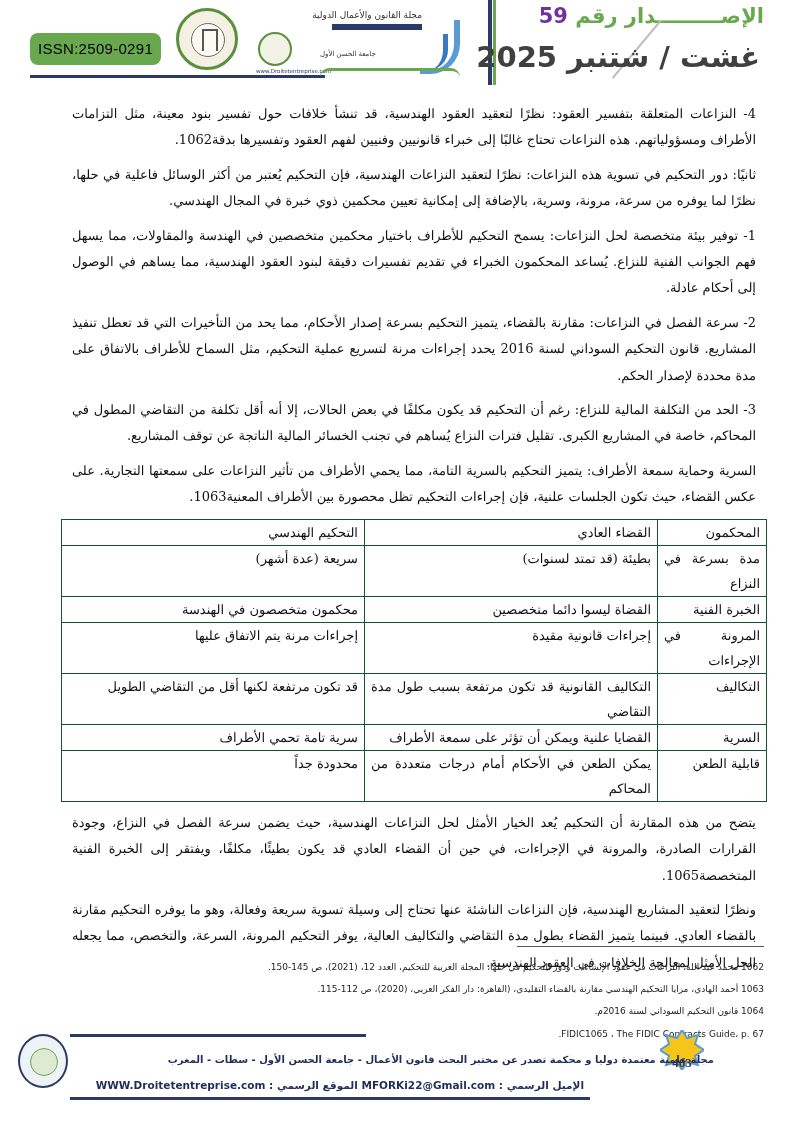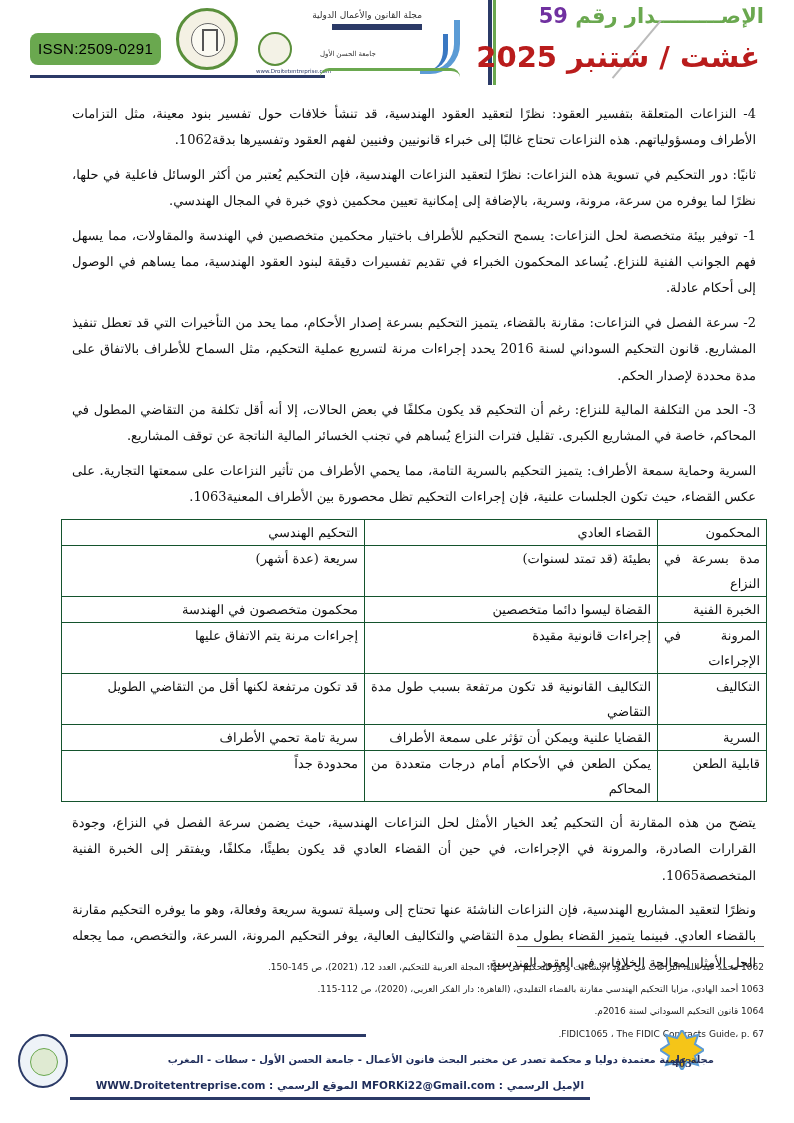--- a/index.html
+++ b/index.html
@@ -31,21 +31,21 @@
   .journal-logo .leaf2 { position:absolute; right:14px; top:28px; width:20px; height:36px; border-radius:0 0 20px 0;
                          border-right:5px solid #3a78c2; }
   .journal-logo .book { position:absolute; left:70px; top:62px; width:140px; height:6px;
                         border-top:3px solid #6aa84f; border-radius:40px 40px 0 0; }
   .vbar1 { position:absolute; left:488px; top:0; width:4px; height:85px; background:#2b3a67; }
   .vbar2 { position:absolute; left:493px; top:0; width:3px; height:85px; background:#6aa84f; }
   .issue-line { position:absolute; right:30px; top:4px; direction:rtl; font-family:"DejaVu Sans", sans-serif;
                 font-weight:bold; font-size:21px; color:#6aa84f; white-space:nowrap; }
   .issue-line .num { color:#7030a0; }
   .date-line { position:absolute; left:510px; top:40px; font-family:"DejaVu Sans", sans-serif; font-weight:bold;
-               font-size:29px; color:#b91c1c; white-space:nowrap; direction:rtl; width:250px; text-align:right; }
+               font-size:29px; color:#404040; white-space:nowrap; direction:rtl; width:250px; text-align:right; }
   .diag { position:absolute; left:660px; top:20px; width:2px; height:75px; background:#bbb; transform:rotate(40deg); transform-origin:top left; }
 
   .content { position:absolute; left:64px; top:93px; width:700px; direction:rtl; text-align:justify;
              font-size:13px; line-height:26.4px; }
   .content p { margin:8px; }
   table.cmp { border-collapse:collapse; width:706px; margin:0 -3px 0 0; direction:rtl; font-size:13px; }
   table.cmp td { border:1px solid #14532d; padding:0 6px; vertical-align:top; line-height:25px; text-align:justify; }
   table.cmp td.c1 { width:96px; }
   table.cmp td.c2 { width:280px; }
   .fn-rule { position:absolute; left:517px; top:946px; width:247px; height:1px; background:#555; }

